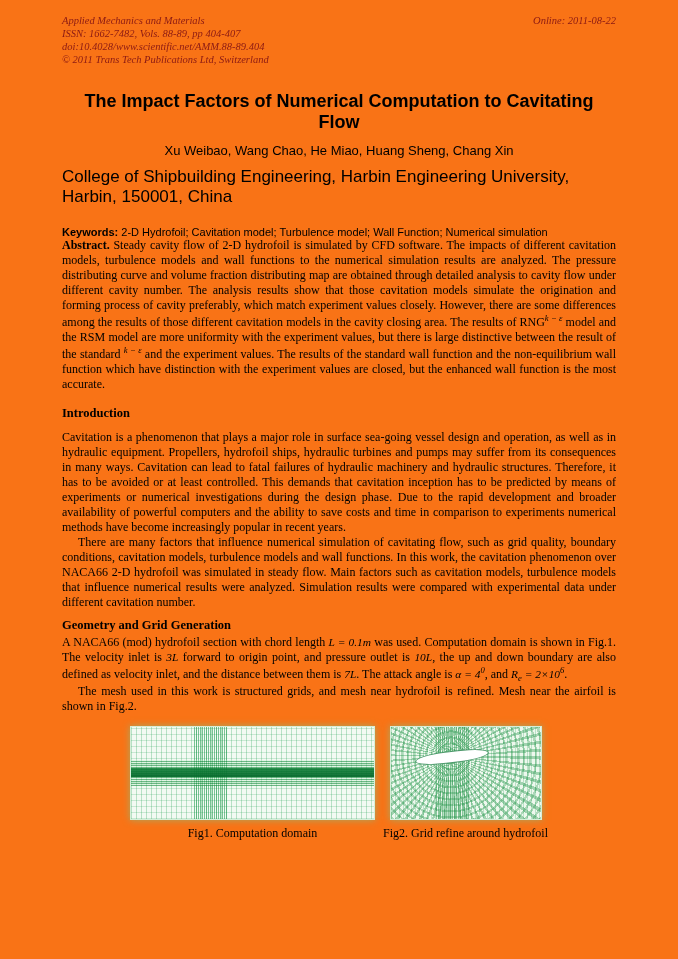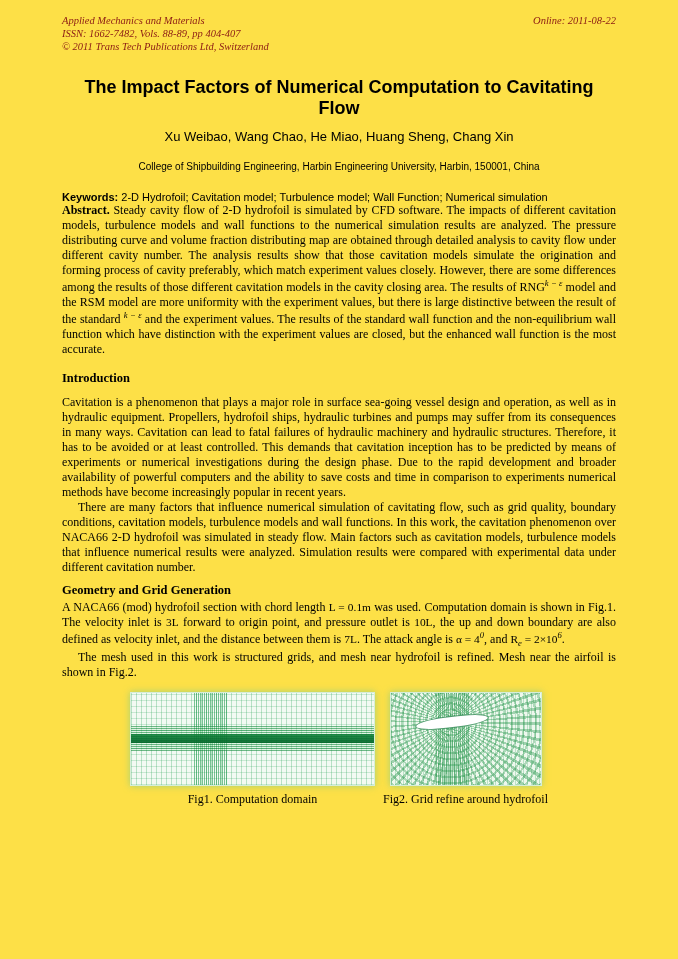--- a/index.html
+++ b/index.html
@@ -1,50 +1,50 @@
 <!DOCTYPE html>
 <html style="--header-text: #8b1a14; --mesh-green: #0a7a30;"><head>
 <meta charset="utf-8">
 <style>
   html,body{margin:0;padding:0;background:#ffffff;}
   .page{
     position:relative;width:678px;height:959px;box-sizing:border-box;
-    padding:14px 62px 0 62px;background:#fde047;overflow:hidden;color:#000;
+    padding:14px 62px 0 62px;background:#f97316;overflow:hidden;color:#000;
     font-family:"Liberation Serif","DejaVu Serif",serif;
   }
   
   .jheader{
     display:flex;justify-content:space-between;align-items:flex-start;
     font-style:italic;font-size:10.5px;line-height:1.25;
     color:var(--header-text,#8b1a14);
   }
   .jheader .left div{white-space:nowrap;}
   .jheader .right{white-space:nowrap;}
   
   .title{
     margin-top:24px;text-align:center;font-weight:bold;font-size:18px;
     font-family:"Liberation Sans","DejaVu Sans",sans-serif;
   }
   .authors{margin-top:10px;text-align:center;font-size:13px;
     font-family:"Liberation Sans","DejaVu Sans",sans-serif;}
-  .affil{margin-top:17px;text-align:center;font-size:10px;
+  .affil{margin-top:9px;font-size:17px;
     font-family:"Liberation Sans","DejaVu Sans",sans-serif;}
   .keywords{margin-top:19px;font-size:11px;
     font-family:Liberation Sans, sans-serif;}
   .keywords .kw-label{font-weight:bold;}
   
   p.body{font-size:12px;line-height:1.25;text-align:justify;margin:0;}
   .abstract{margin-top:16px;}
   .lbl-bold{font-weight:bold;}
   .indent{text-indent:16px;}
   .h-section{margin-top:14px;margin-bottom:9px;font-size:12.5px;font-weight:bold;}
   .h-sub{margin-top:8px;margin-bottom:2px;font-size:12.5px;font-weight:bold;}
   .seg-sup{vertical-align:super;font-size:0.72em;font-style:italic;}
   .seg-sub{vertical-align:sub;font-size:0.72em;font-style:italic;}
-  .seg-math{font-size:0.95em;}
+  .seg-math{font-style:italic;font-size:0.95em;}
   
   .figs-row{margin-top:12px;display:flex;justify-content:center;gap:8px;}
   .fig-col{display:flex;flex-direction:column;align-items:center;}
   .figframe{position:relative;overflow:hidden;
     box-shadow:0 0 7px rgba(120,200,140,.65);border:1px solid #d6eed8;}
   .fig1{width:243px;height:92px;
     background:
       repeating-linear-gradient(90deg, rgba(30,160,80,.28) 0 1px, transparent 1px 5px),
       repeating-linear-gradient(0deg, rgba(30,160,80,.20) 0 1px, transparent 1px 6px),
       #f3faf3;}
@@ -70,20 +70,21 @@
 </style>
 </head>
 <body>
 
 <div class="page">
 
   <div class="jheader">
     <div class="left">
       <div>Applied Mechanics and Materials</div>
       <div>ISSN: 1662-7482, Vols. 88-89, pp 404-407</div>
+      <div>doi:10.4028/www.scientific.net/AMM.88-89.404</div>
       <div>© 2011 Trans Tech Publications Ltd, Switzerland</div>
     </div>
     <div class="right">Online: 2011-08-22</div>
   </div>
 
   <div class="title">The Impact Factors of Numerical Computation to Cavitating Flow</div>
   <div class="authors">Xu Weibao, Wang Chao, He Miao, Huang Sheng, Chang Xin</div>
   <div class="affil">College of Shipbuilding Engineering, Harbin Engineering University, Harbin, 150001, China</div>
 
   <div class="keywords">

